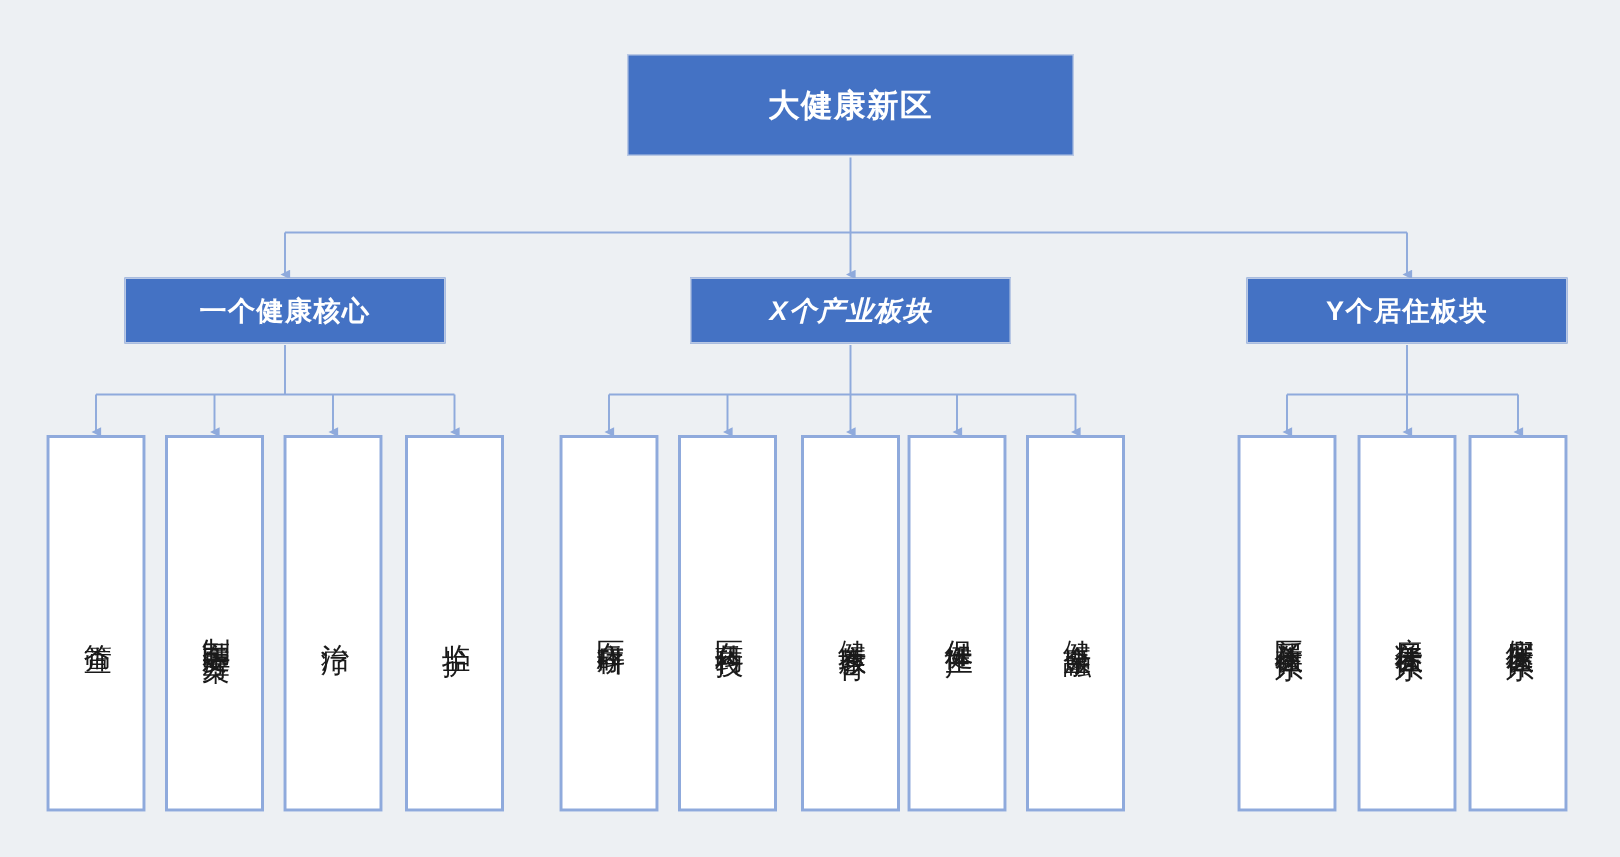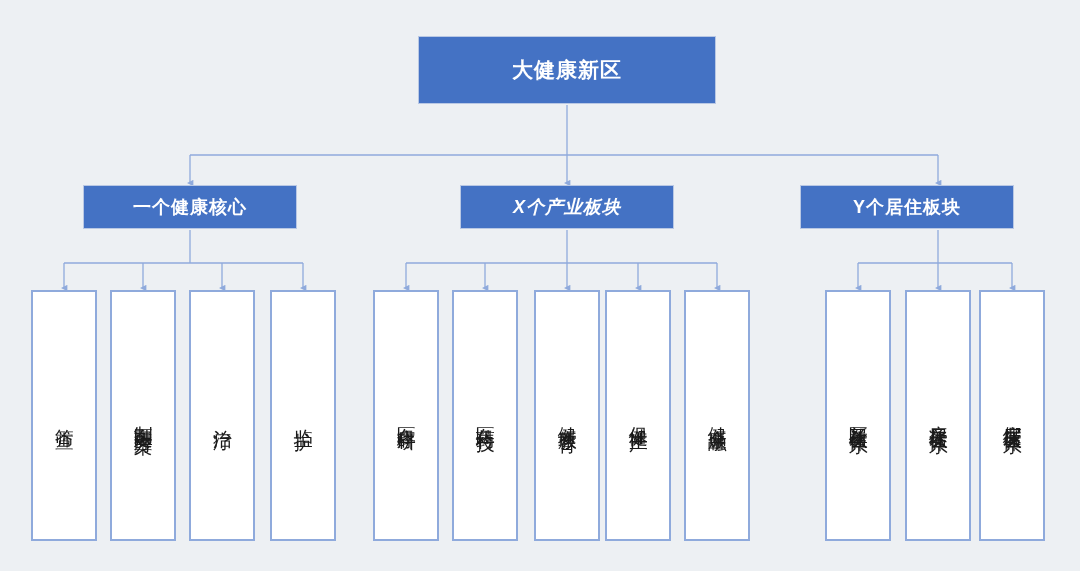--- a/index.html
+++ b/index.html
@@ -107,21 +107,21 @@
   <div class="node filled root" style="left:418px; top:36px; width:298px; height:68px;">
     <span>大健康新区</span>
   </div>
 
   <div class="node filled branch" style="left:83px; top:185px; width:214px; height:44px;">
     <span>一个健康核心</span>
   </div>
   <div class="node filled branch" style="left:460px; top:185px; width:214px; height:44px;font-style:italic;">
     <span>X个产业板块</span>
   </div>
-  <div class="node filled branch" style="left:800px; top:185px; width:214px; height:44px;">
+  <div class="node filled branch" style="left:831px; top:185px; width:214px; height:44px;">
     <span>Y个居住板块</span>
   </div>
 
   <div class="node leaf" style="left:31px; top:290px; width:66px; height:251px;">
     <span class="vtext">筛查</span>
   </div>
   <div class="node leaf" style="left:110px; top:290px; width:66px; height:251px;">
     <span class="vtext">制定医疗方案</span>
   </div>
   <div class="node leaf" style="left:189px; top:290px; width:66px; height:251px;">

